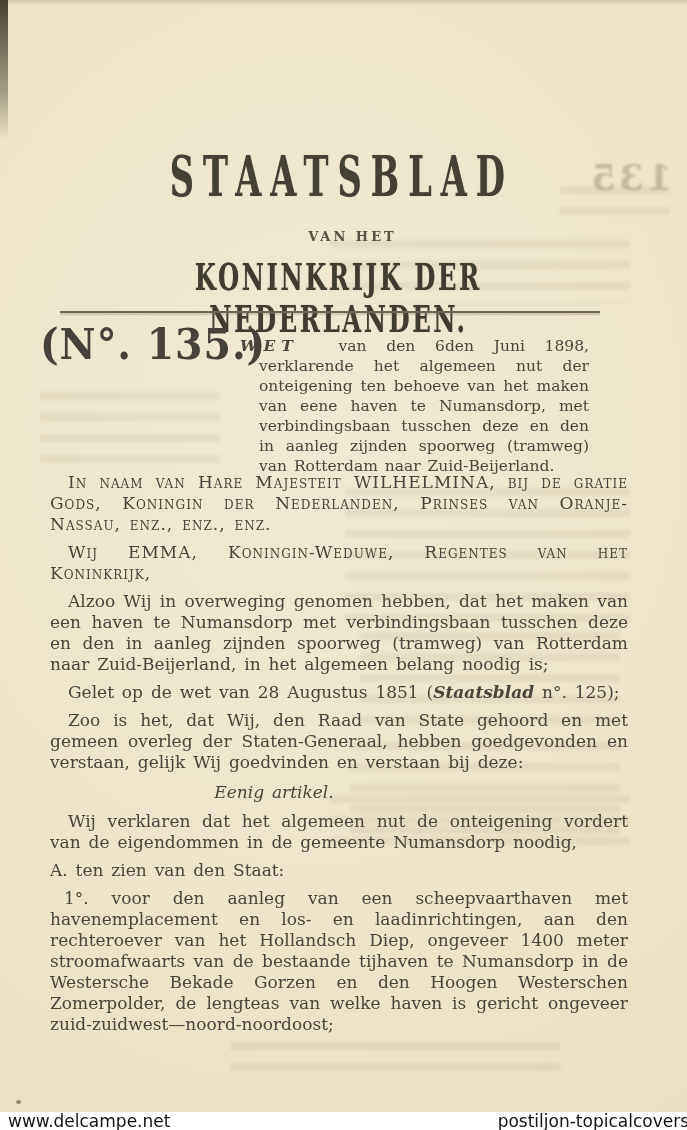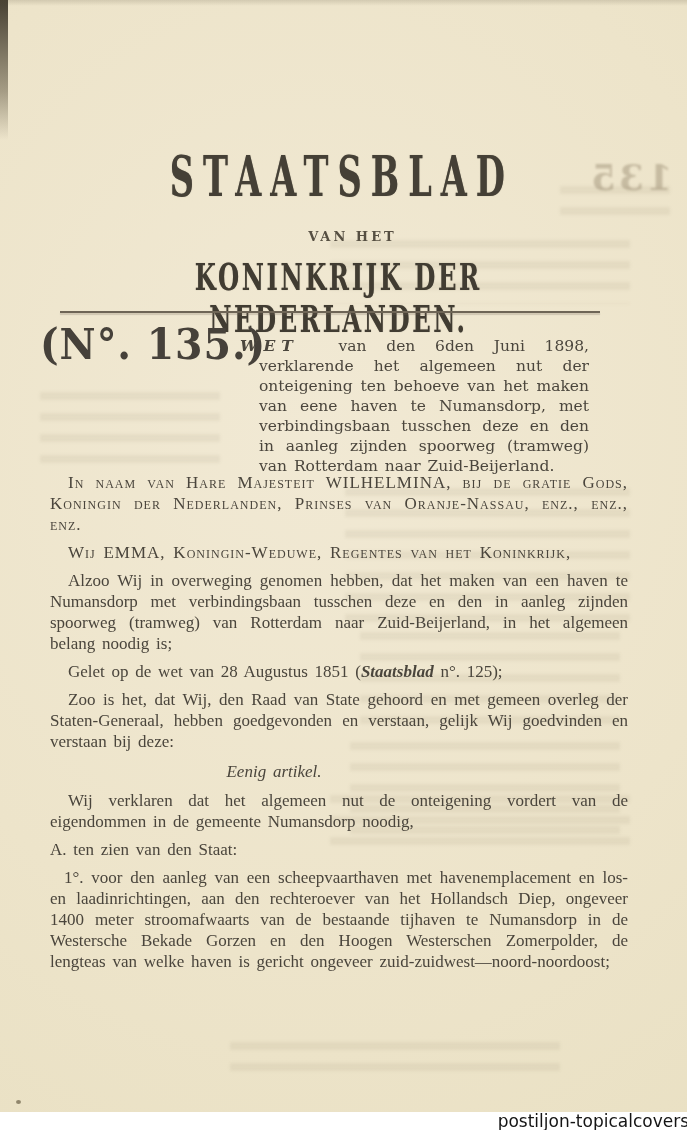--- a/index.html
+++ b/index.html
@@ -79,21 +79,21 @@
     text-indent:-19px;word-spacing:2px;color:#4b463d;
   }
   .seg-wet{font-style:italic;font-weight:bold;letter-spacing:6px;margin-right:20px;}
   .seg-i{}
   .seg-r{font-style:normal;}
   .seg-ib{font-style:italic;font-weight:bold;}
   
   .body-text{
     position:absolute;left:50px;top:472px;width:578px;
     font-size:17px;line-height:21px;text-align:justify;
-    word-spacing:2.5px;color:#4a453c;font-family:Liberation Serif, serif;
+    word-spacing:2.5px;color:#4a453c;
   }
   .body-text p{margin:0 0 7px 0;text-indent:18px;}
   .smallcaps{font-variant:small-caps;letter-spacing:1px;}
   .no-indent{text-indent:0 !important;}
   .artikel{
     text-align:center;font-style:italic;text-indent:0 !important;
     transform:translateX(-65px);margin:9px 0 8px 0 !important;
   }
   .item{text-indent:14px !important;}
   
@@ -145,16 +145,17 @@
     <p>Alzoo Wij in overweging genomen hebben, dat het maken van een haven te Numansdorp met verbindingsbaan tusschen deze en den in aanleg zijnden spoorweg (tramweg) van Rotterdam naar Zuid-Beijerland, in het algemeen belang noodig is;</p>
     <p><span class="seg-r">Gelet op de wet van 28 Augustus 1851 (</span><span class="seg-ib">Staatsblad</span><span class="seg-r"> n°. 125);</span></p>
     <p>Zoo is het, dat Wij, den Raad van State gehoord en met gemeen overleg der Staten-Generaal, hebben goedgevonden en verstaan, gelijk Wij goedvinden en verstaan bij deze:</p>
     <p class="artikel">Eenig artikel.</p>
     <p>Wij verklaren dat het algemeen nut de onteigening vordert van de eigendommen in de gemeente Numansdorp noodig,</p>
     <p class="no-indent">A. ten zien van den Staat:</p>
     <p class="item">1°. voor den aanleg van een scheepvaarthaven met havenemplacement en los- en laadinrichtingen, aan den rechteroever van het Hollandsch Diep, ongeveer 1400 meter stroomafwaarts van de bestaande tijhaven te Numansdorp in de Westersche Bekade Gorzen en den Hoogen Westerschen Zomerpolder, de lengteas van welke haven is gericht ongeveer zuid-zuidwest—noord-noordoost;</p>
   </div>
 
   <div class="watermark">
+    <span class="wm-left">www.delcampe.net</span>
     <span class="wm-right">postiljon-topicalcovers</span>
   </div>
 
 </div>
 
 </body></html>

